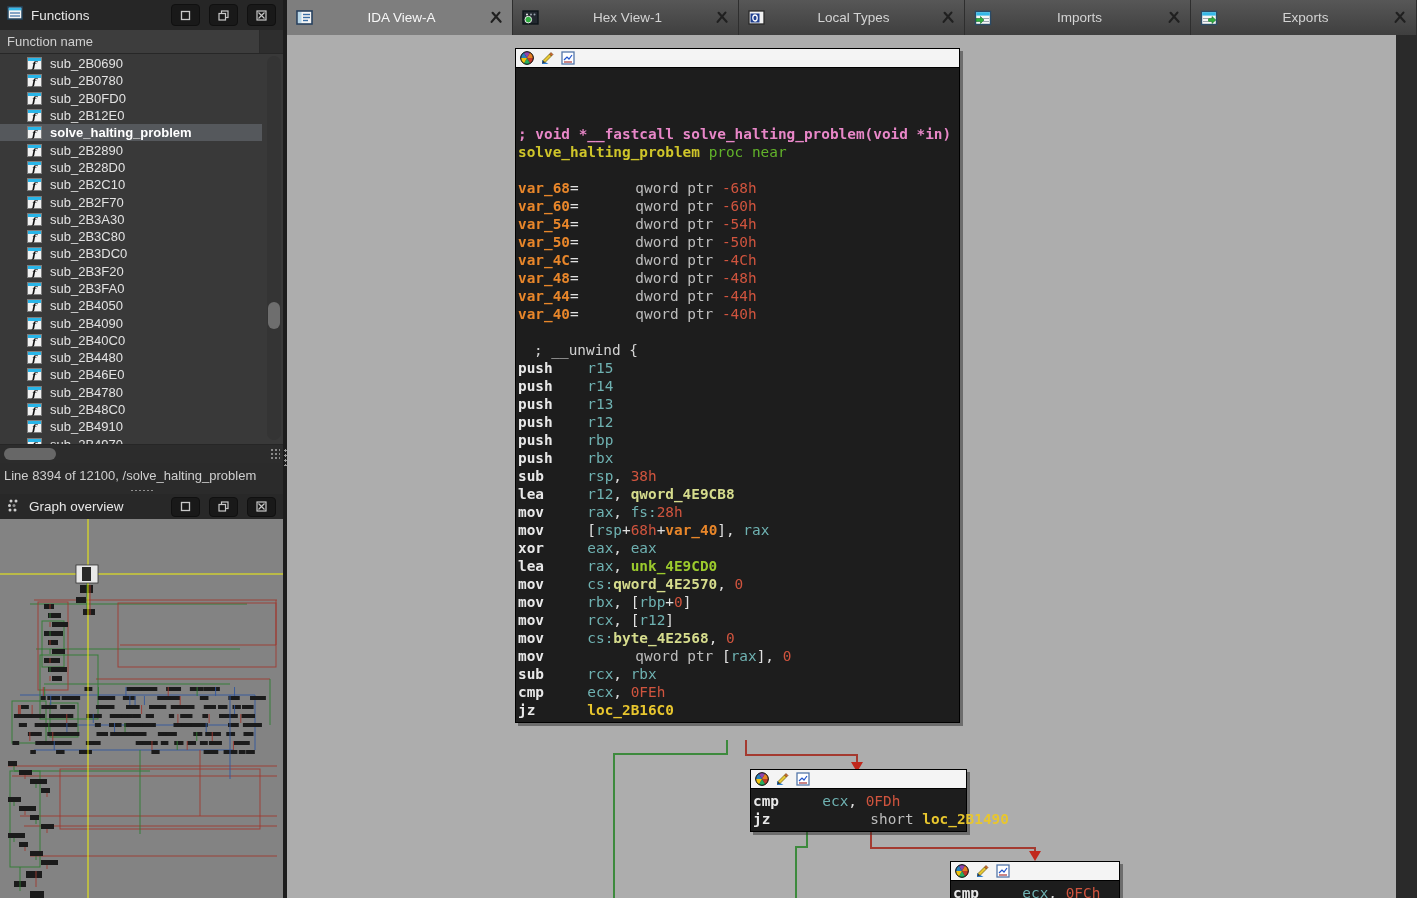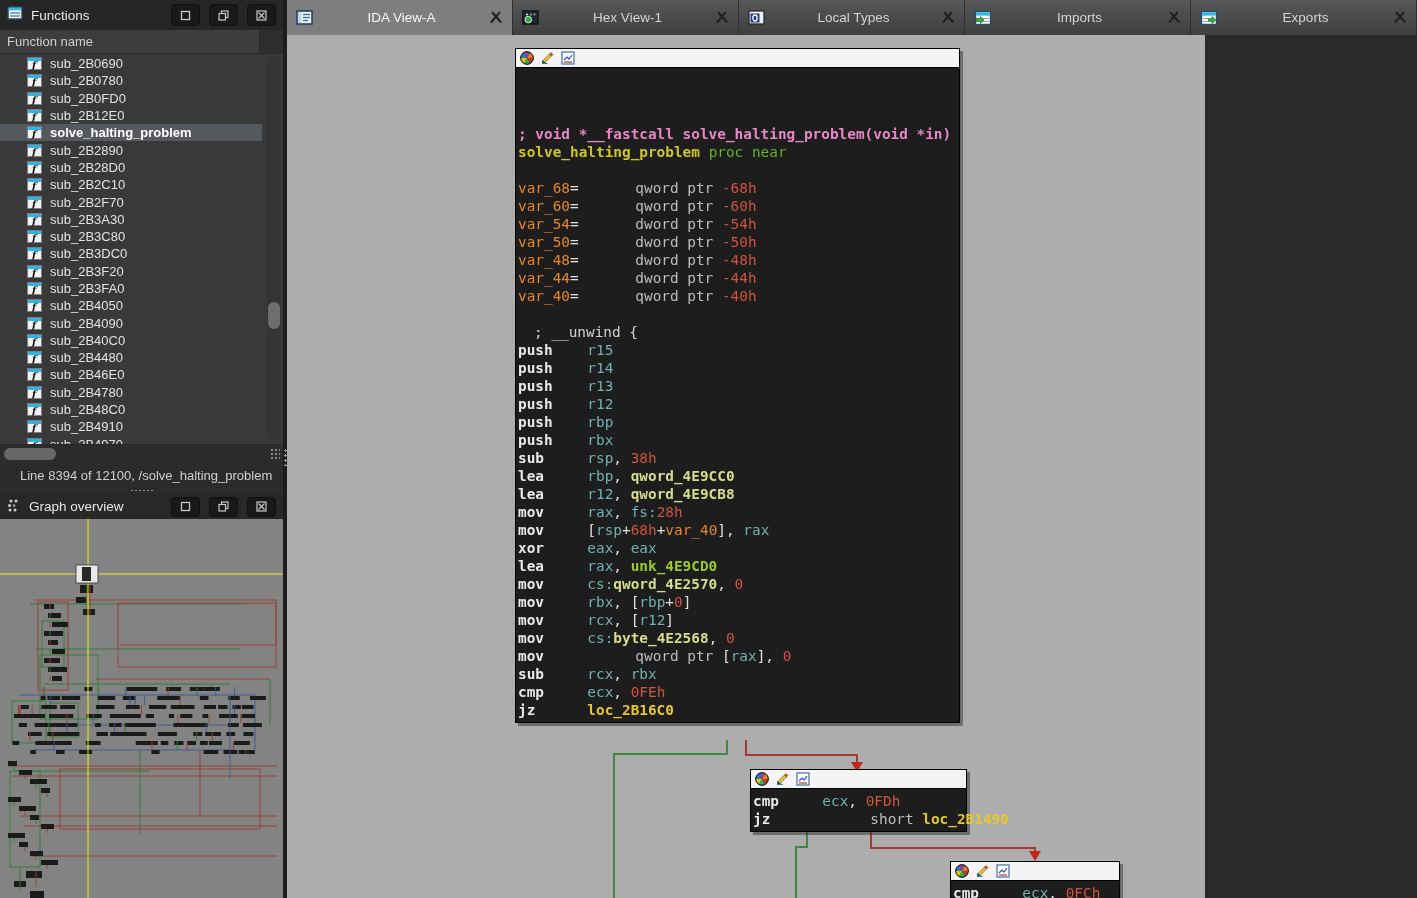--- a/index.html
+++ b/index.html
@@ -33,21 +33,21 @@
     font-style:italic;font-weight:bold;font-size:10px;line-height:11px;color:#121212;}
   .vscroll{position:absolute;right:2px;top:2px;width:14px;height:384px;background:#343434;border-radius:7px;}
   .vthumb{position:absolute;left:1px;top:246px;width:12px;height:27px;background:#6e6e6e;border-radius:6px;}
 
   .hscroll{height:19px;background:#2c2c2c;position:relative;flex:0 0 auto;border-top:1px solid #262626;}
   .hthumb{position:absolute;left:4px;top:3px;width:52px;height:12px;border-radius:6px;background:#676767;}
   .corner-grip{position:absolute;right:3px;top:3px;width:10px;height:12px;
     background-image:radial-gradient(#8b8b8b 1px,transparent 1.1px);background-size:4px 4px;}
 
   .status{height:24px;background:#2b2b2b;color:#cfcfcf;font-size:13px;display:flex;align-items:center;
-    padding-left:20px;flex:0 0 auto;white-space:nowrap;}
+    padding-left:4px;flex:0 0 auto;white-space:nowrap;}
   .splitter-h{height:7px;background:#2b2b2b;display:flex;align-items:center;justify-content:center;flex:0 0 auto;}
   .hdots{width:24px;height:3px;background-image:radial-gradient(#8f8f8f 1px,transparent 1.1px);background-size:4px 3px;}
 
   .minimap{flex:1 1 auto;position:relative;background:#838383;}
   .minimap svg{position:absolute;left:0;top:0;}
 
   
   #vsplit{position:absolute;left:283px;top:0;width:4px;height:898px;background:#1d1d1d;}
   #vsplit .vdots{position:absolute;left:0.5px;top:448px;width:3px;height:18px;
     background-image:radial-gradient(#9a9a9a 1px,transparent 1.1px);background-size:3px 5px;}
@@ -55,37 +55,37 @@
   
   #main{position:absolute;left:287px;top:0;width:1130px;height:898px;}
   #tab-bar{height:35px;background:#383838;display:flex;}
   .tab{flex:0 0 226px;display:flex;align-items:center;gap:8px;padding:0 9px;
     background:linear-gradient(#575757,#3f3f3f);border-right:1px solid #2e2e2e;cursor:default;}
   .tab.active{background:#7e7e7e;}
   .tab-label{flex:1 1 auto;text-align:center;font-size:13.5px;color:#d4d4d4;white-space:nowrap;}
   .tab.active .tab-label{color:#f7f7f7;}
   .tab-icon,.tab-close{display:flex;flex:0 0 auto;}
 
-  #canvas{position:absolute;left:0;top:35px;width:918px;height:863px;background:#adadad;overflow:hidden;}
+  #canvas{position:absolute;left:0;top:35px;width:1109px;height:863px;background:#adadad;overflow:hidden;}
   #edges{position:absolute;left:0;top:0;}
 
   .gnode{position:absolute;background:#1d1d1d;border:1px solid #000;
     box-shadow:3px 3px 0 rgba(45,45,45,0.5);}
   .gnode-titlebar{height:19px;background:#f4f4f4;border-bottom:1px solid #000;
     display:flex;align-items:center;gap:6px;padding:0 4px;}
   .nicon{display:flex;flex:0 0 auto;}
   .gnode-body{padding:3px 0 3px 2px;font-family:"DejaVu Sans Mono",monospace;
     font-size:14.4px;line-height:18px;}
   .code-line{white-space:pre;height:18px;}
   .seg-mn{color:var(--seg-mn);font-weight:600;}
   .seg-w{color:var(--seg-w);}
   .seg-gray{color:var(--seg-gray);margin-left:48px;}
   .seg-reg{color:var(--seg-reg);}
   .seg-num{color:var(--seg-num);}
-  .seg-var{color:var(--seg-var);font-weight:400;margin-top:31px;}
+  .seg-var{color:var(--seg-var);font-weight:700;margin-top:31px;}
   .seg-cmt{color:var(--seg-cmt);font-weight:600;}
   .seg-fn{color:var(--seg-fn);font-weight:600;}
   .seg-kw{color:var(--seg-kw);font-weight:400;}
   .seg-dn{color:var(--seg-dn);font-weight:600;}
   .seg-loc{color:var(--seg-loc);font-weight:600;}
   .seg-unk{color:var(--seg-unk);font-weight:600;}
   .seg-unw{color:var(--seg-unw);margin-left:16px;}
 </style>
 </head>
 <body>
@@ -765,33 +765,33 @@
             <div class="code-line"></div>
             <div class="code-line"></div>
             <div class="code-line"></div>
             <div class="code-line"><span class="seg-cmt">; void *__fastcall solve_halting_problem(void *in)</span></div>
             <div class="code-line"><span class="seg-fn">solve_halting_problem</span><span class="seg-w"> </span><span class="seg-kw">proc near</span></div>
             <div class="code-line"></div>
             <div class="code-line"><span class="seg-var">var_68</span><span class="seg-w">= </span><span class="seg-gray">qword ptr </span><span class="seg-num">-68h</span></div>
             <div class="code-line"><span class="seg-var">var_60</span><span class="seg-w">= </span><span class="seg-gray">qword ptr </span><span class="seg-num">-60h</span></div>
             <div class="code-line"><span class="seg-var">var_54</span><span class="seg-w">= </span><span class="seg-gray">dword ptr </span><span class="seg-num">-54h</span></div>
             <div class="code-line"><span class="seg-var">var_50</span><span class="seg-w">= </span><span class="seg-gray">dword ptr </span><span class="seg-num">-50h</span></div>
+            <div class="code-line"><span class="seg-var">var_4C</span><span class="seg-w">= </span><span class="seg-gray">dword ptr </span><span class="seg-num">-4Ch</span></div>
             <div class="code-line"><span class="seg-var">var_48</span><span class="seg-w">= </span><span class="seg-gray">dword ptr </span><span class="seg-num">-48h</span></div>
             <div class="code-line"><span class="seg-var">var_44</span><span class="seg-w">= </span><span class="seg-gray">dword ptr </span><span class="seg-num">-44h</span></div>
             <div class="code-line"><span class="seg-var">var_40</span><span class="seg-w">= </span><span class="seg-gray">qword ptr </span><span class="seg-num">-40h</span></div>
             <div class="code-line"></div>
             <div class="code-line"><span class="seg-unw">; __unwind {</span></div>
             <div class="code-line"><span class="seg-mn">push    </span><span class="seg-reg">r15</span></div>
             <div class="code-line"><span class="seg-mn">push    </span><span class="seg-reg">r14</span></div>
             <div class="code-line"><span class="seg-mn">push    </span><span class="seg-reg">r13</span></div>
             <div class="code-line"><span class="seg-mn">push    </span><span class="seg-reg">r12</span></div>
             <div class="code-line"><span class="seg-mn">push    </span><span class="seg-reg">rbp</span></div>
             <div class="code-line"><span class="seg-mn">push    </span><span class="seg-reg">rbx</span></div>
             <div class="code-line"><span class="seg-mn">sub     </span><span class="seg-reg">rsp</span><span class="seg-w">, </span><span class="seg-num">38h</span></div>
-            <div class="code-line"><span class="seg-mn">lea     </span><span class="seg-reg">rbp</span><span class="seg-w">, </span><span class="seg-dn">qword_4E9CC0</span></div>
             <div class="code-line"><span class="seg-mn">lea     </span><span class="seg-reg">r12</span><span class="seg-w">, </span><span class="seg-dn">qword_4E9CB8</span></div>
             <div class="code-line"><span class="seg-mn">mov     </span><span class="seg-reg">rax</span><span class="seg-w">, </span><span class="seg-reg">fs:</span><span class="seg-num">28h</span></div>
             <div class="code-line"><span class="seg-mn">mov     </span><span class="seg-w">[</span><span class="seg-reg">rsp</span><span class="seg-w">+</span><span class="seg-num">68h</span><span class="seg-w">+</span><span class="seg-var">var_40</span><span class="seg-w">], </span><span class="seg-reg">rax</span></div>
             <div class="code-line"><span class="seg-mn">xor     </span><span class="seg-reg">eax</span><span class="seg-w">, </span><span class="seg-reg">eax</span></div>
             <div class="code-line"><span class="seg-mn">lea     </span><span class="seg-reg">rax</span><span class="seg-w">, </span><span class="seg-unk">unk_4E9CD0</span></div>
             <div class="code-line"><span class="seg-mn">mov     </span><span class="seg-reg">cs:</span><span class="seg-dn">qword_4E2570</span><span class="seg-w">, </span><span class="seg-num">0</span></div>
             <div class="code-line"><span class="seg-mn">mov     </span><span class="seg-reg">rbx</span><span class="seg-w">, </span><span class="seg-w">[</span><span class="seg-reg">rbp</span><span class="seg-w">+</span><span class="seg-num">0</span><span class="seg-w">]</span></div>
             <div class="code-line"><span class="seg-mn">mov     </span><span class="seg-reg">rcx</span><span class="seg-w">, </span><span class="seg-w">[</span><span class="seg-reg">r12</span><span class="seg-w">]</span></div>
             <div class="code-line"><span class="seg-mn">mov     </span><span class="seg-reg">cs:</span><span class="seg-dn">byte_4E2568</span><span class="seg-w">, </span><span class="seg-num">0</span></div>
             <div class="code-line"><span class="seg-mn">mov     </span><span class="seg-gray">qword ptr </span><span class="seg-w">[</span><span class="seg-reg">rax</span><span class="seg-w">], </span><span class="seg-num">0</span></div>

